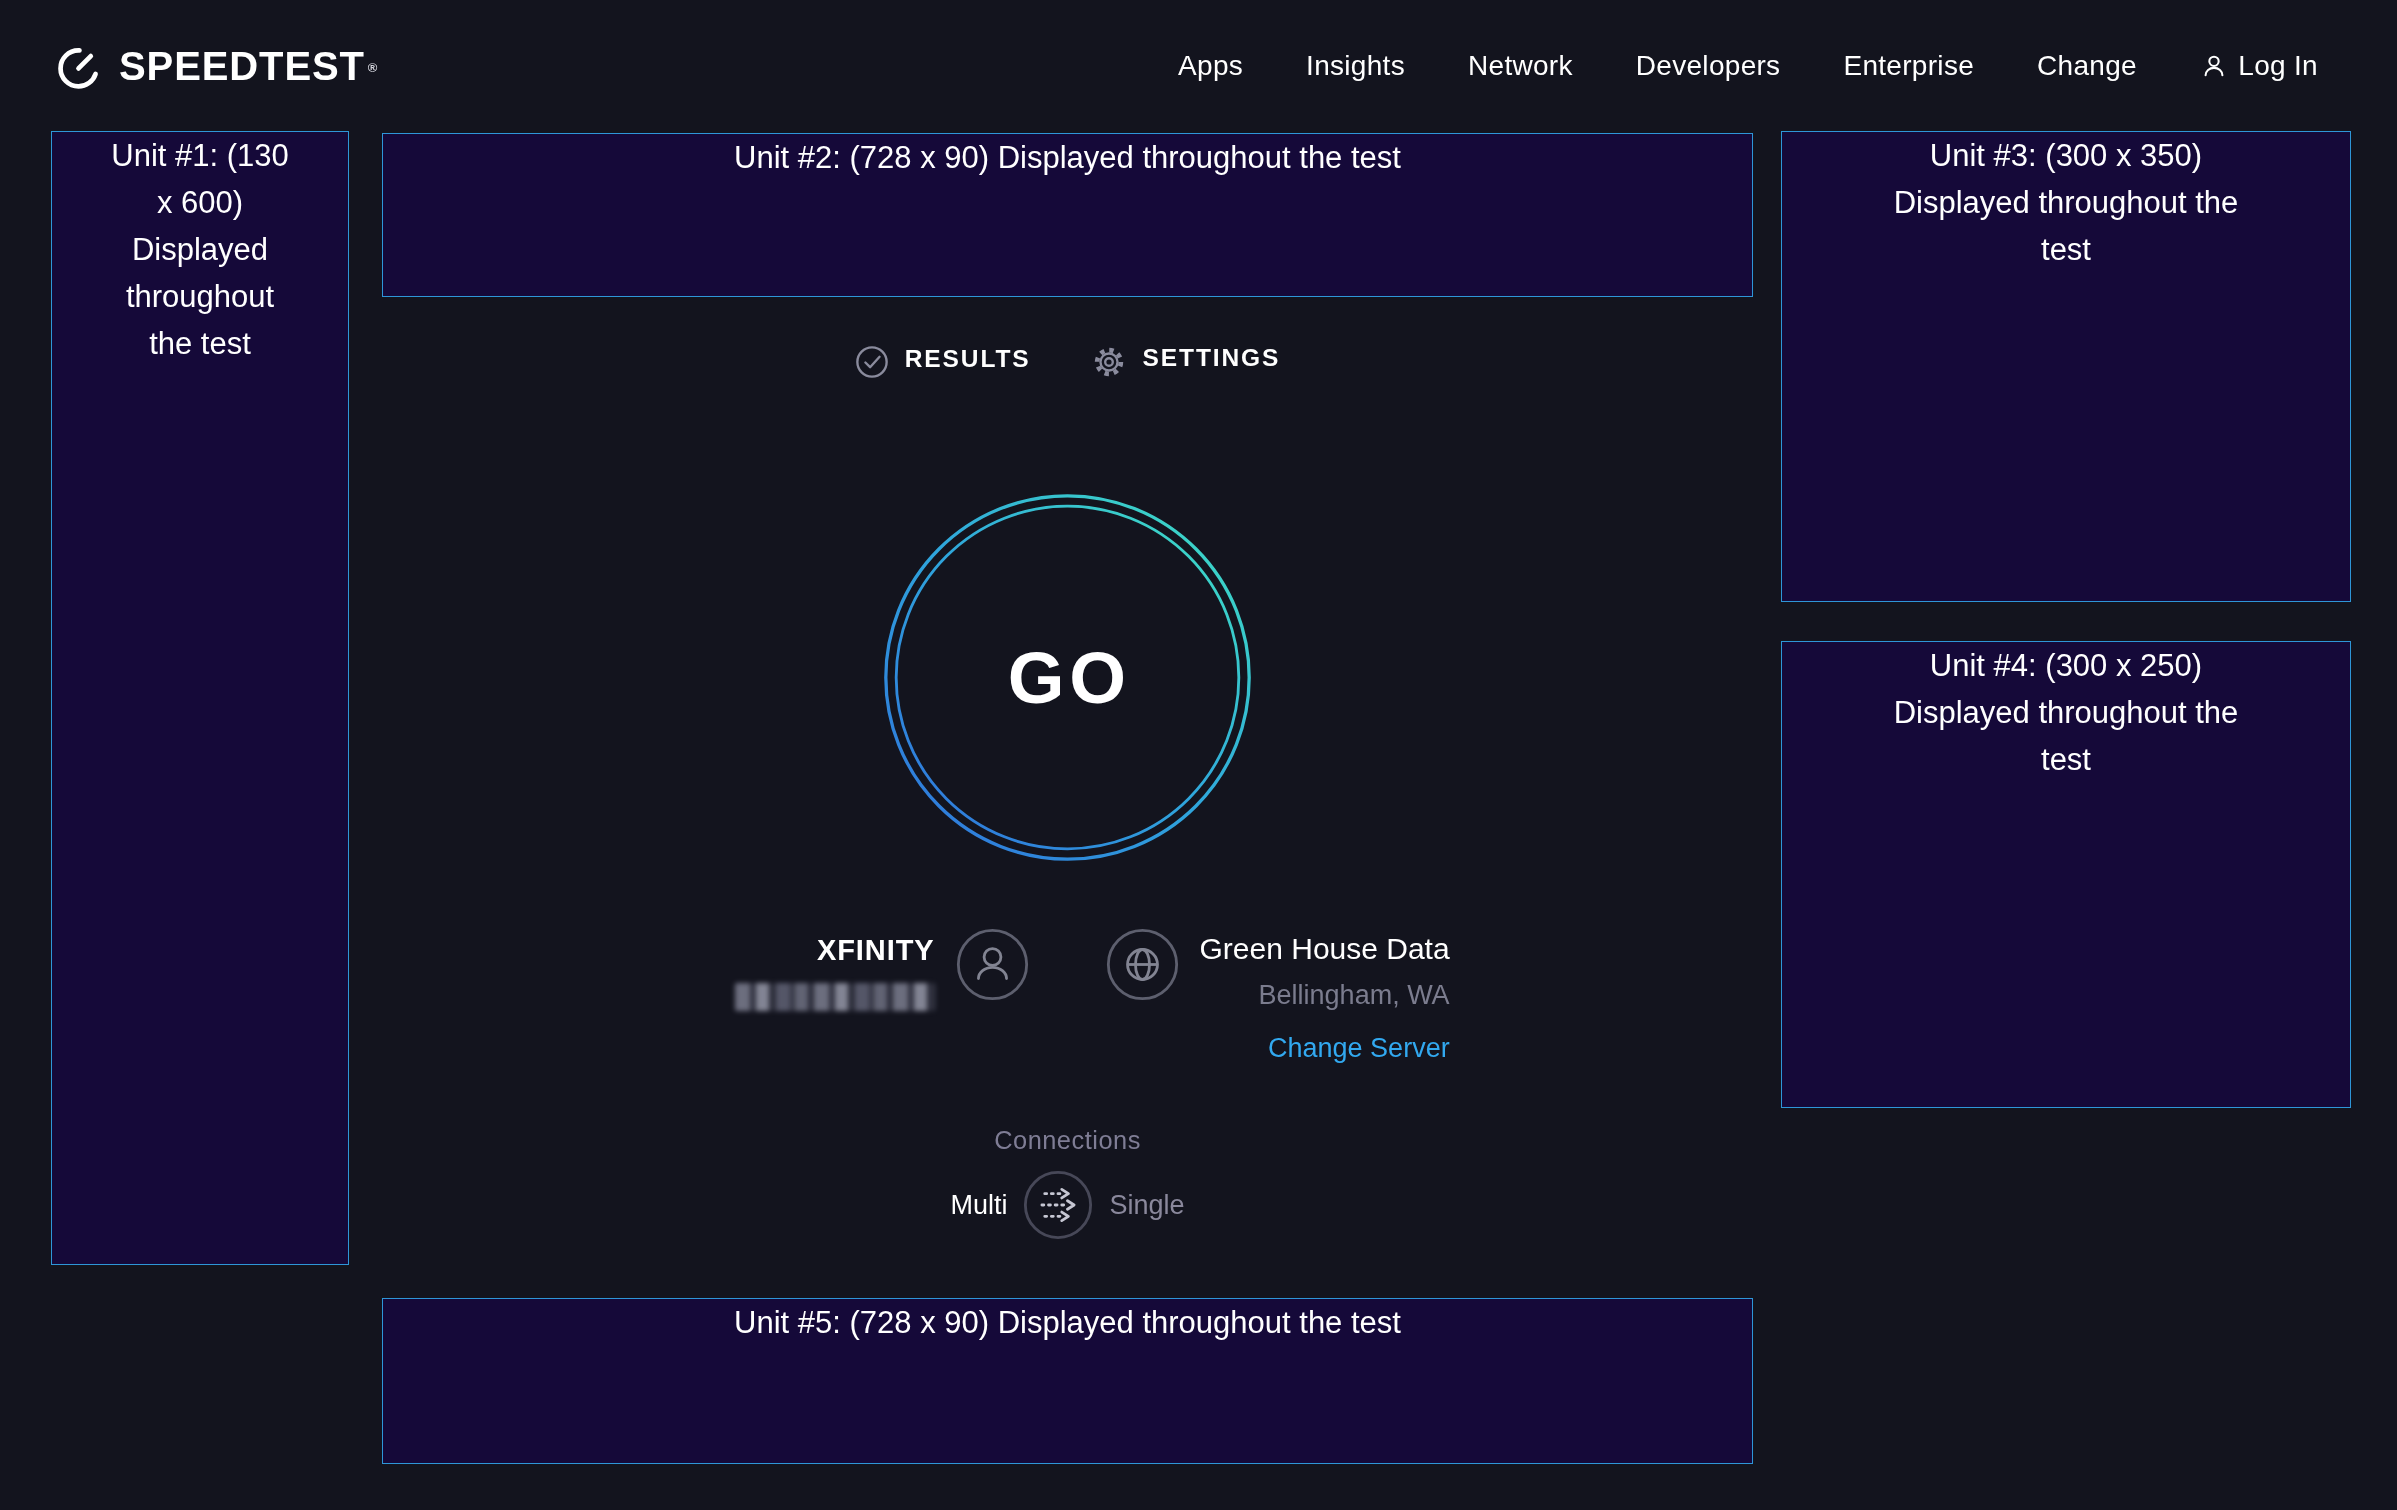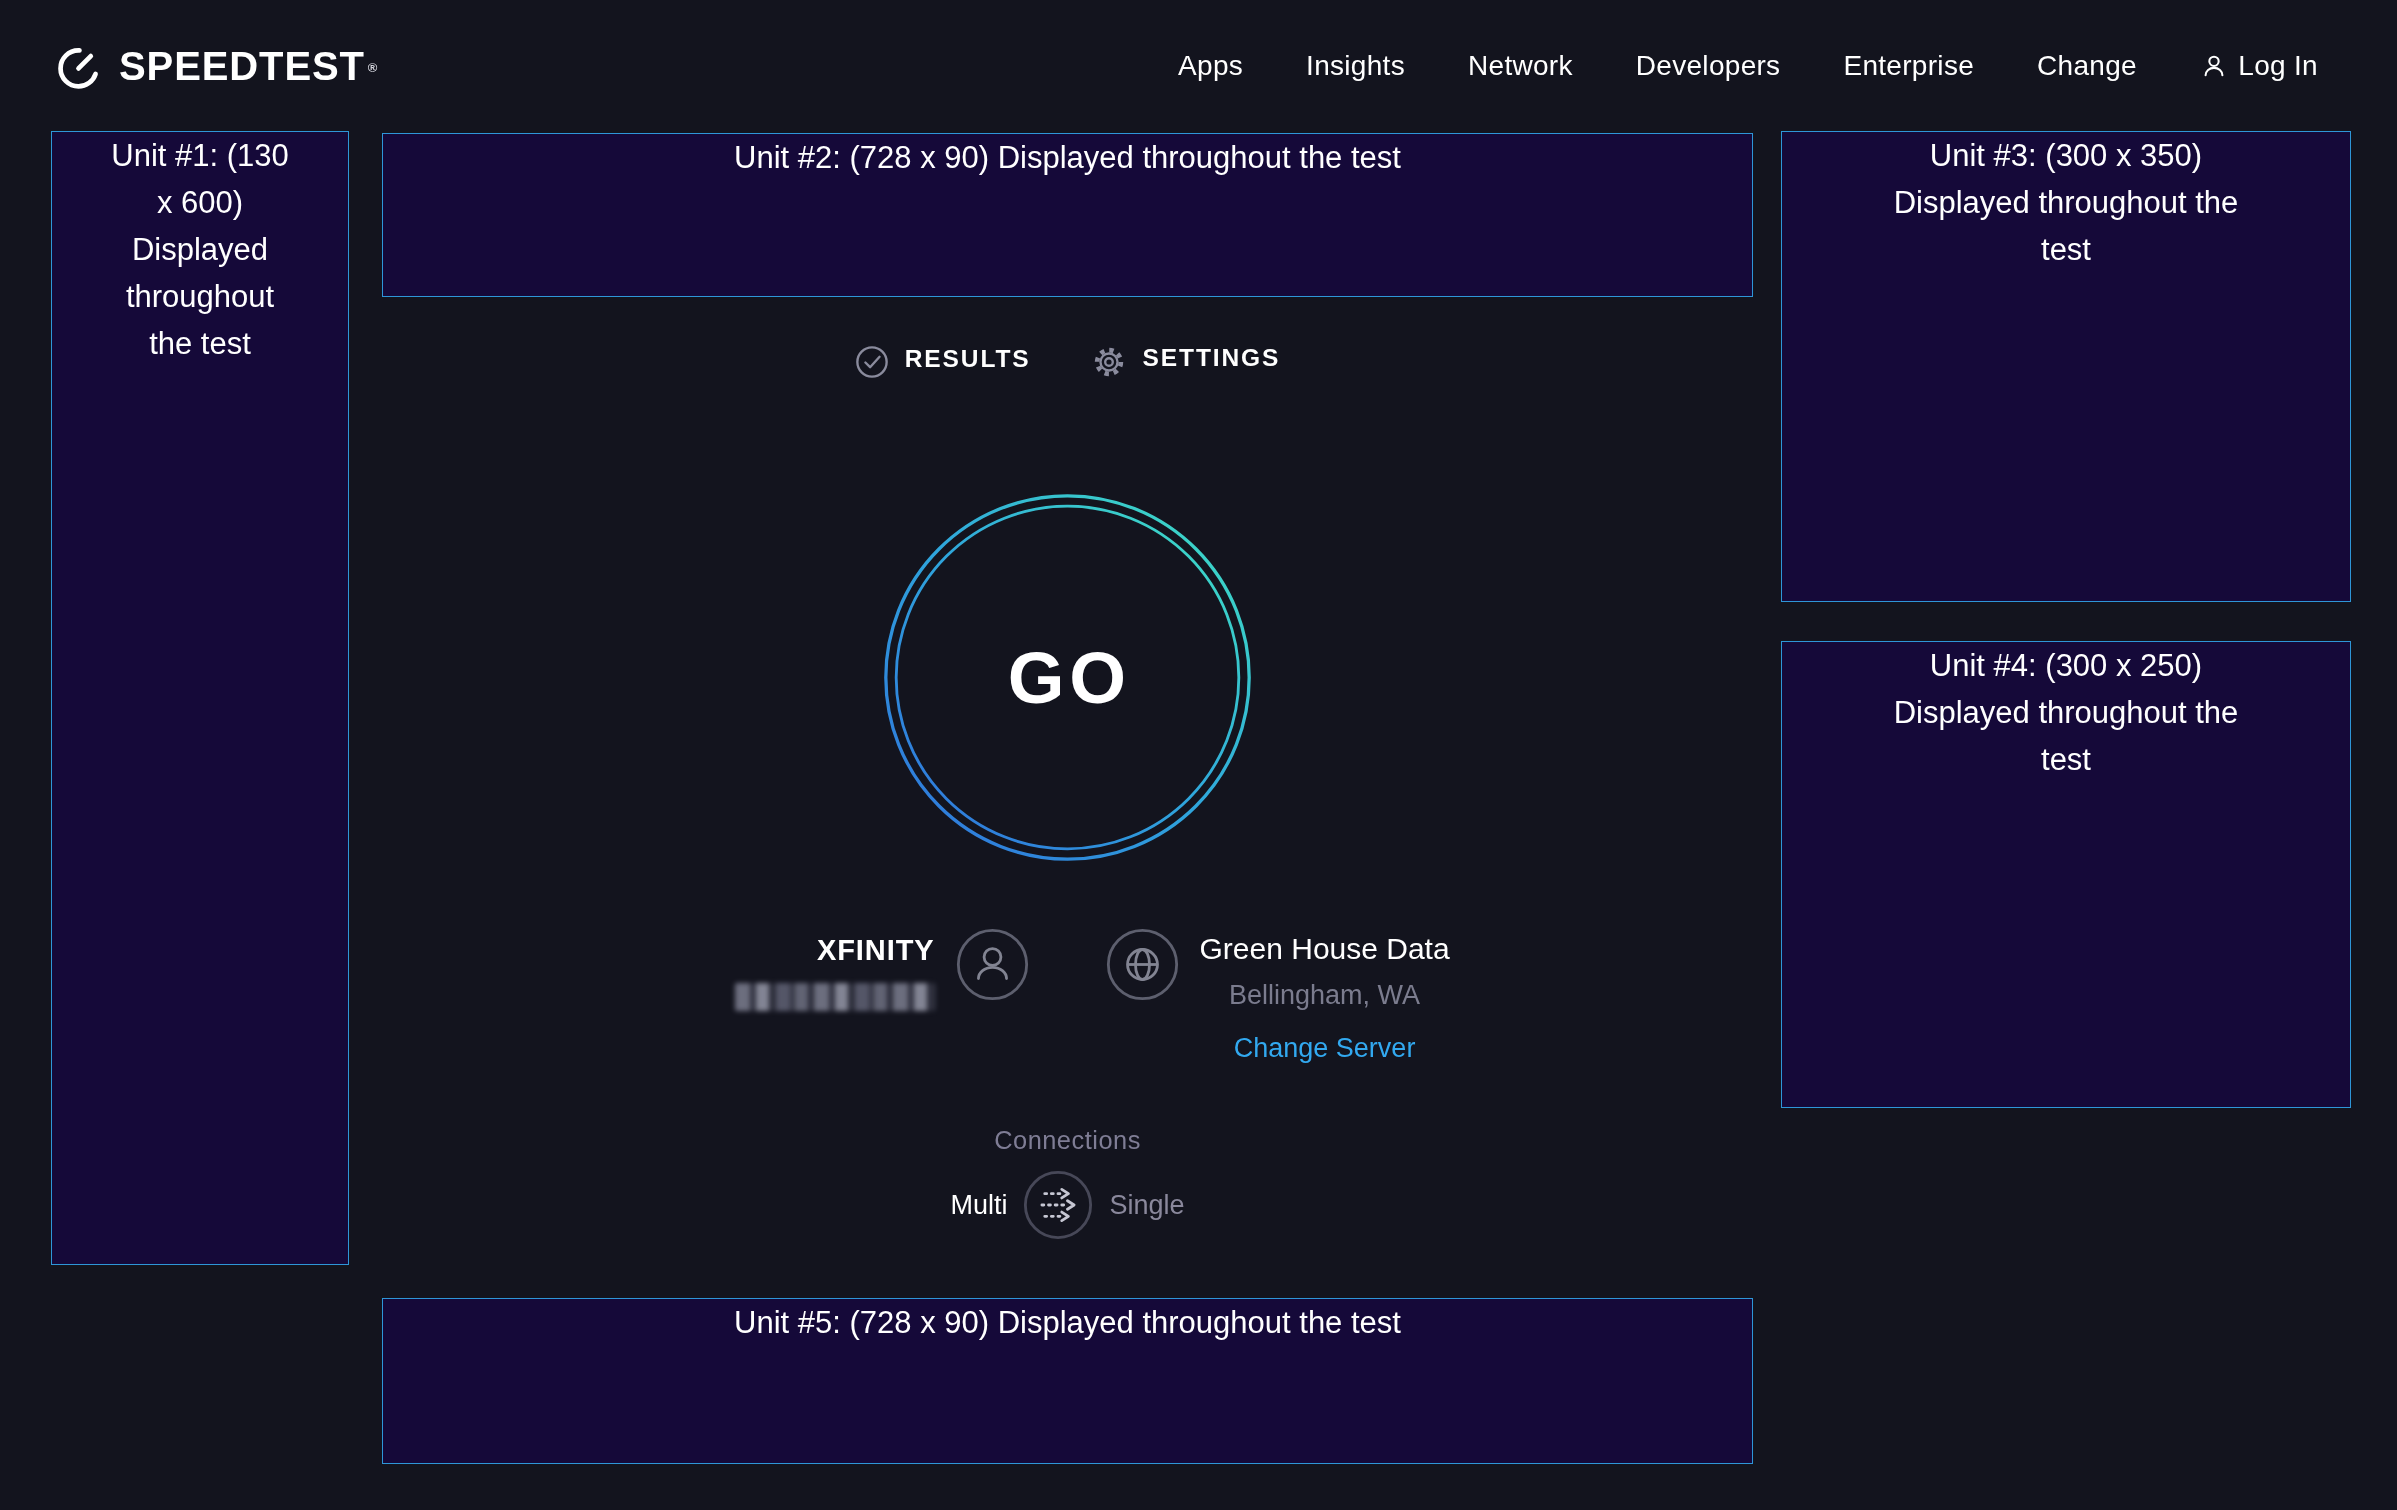--- a/index.html
+++ b/index.html
@@ -66,21 +66,21 @@
   .isp-col{display:flex;flex-direction:column;align-items:flex-end;margin-top:22.6px;}
   .isp-name{font-size:29px;font-weight:600;letter-spacing:0.9px;color:#fff;}
   .ip-blur{
     margin-top:16px;width:200px;height:28px;border-radius:1.9px;
     filter:blur(2.4px);opacity:.9;
     background:repeating-linear-gradient(90deg,
       #767889 0 15px,#343543 15px 21px,#8f91a1 21px 34px,#2e2f3c 34px 41px,
       #5c5e70 41px 55px,#3a3b49 55px 60px,#6a6c7d 60px 73px,#2e2f3c 73px 79px);
   }
   .prov-icon{margin-top:17px;flex:0 0 auto;}
-  .server-col{display:flex;flex-direction:column;align-items:center;margin-top:21px;}
+  .server-col{display:flex;flex-direction:column;align-items:flex-end;margin-top:21px;}
   .server-name{font-size:30px;font-weight:500;color:#fff;}
   .server-loc{font-size:27px;color:#7b7c8e;margin-top:14px;}
   .server-change{font-size:27px;font-weight:500;color:#32a9f0;margin-top:21.7px;
                  text-decoration:none;cursor:pointer;}
 
   
   .connections{position:absolute;top:1126px;left:0;width:100%;text-align:center;}
   .conn-label{font-size:25.4px;color:#7f7d95;letter-spacing:0.5px;}
   .conn-row{margin-top:15px;display:flex;justify-content:center;align-items:center;gap:16px;}
   .conn-mode{background:none;border:none;padding:0;font-family:inherit;cursor:pointer;}

